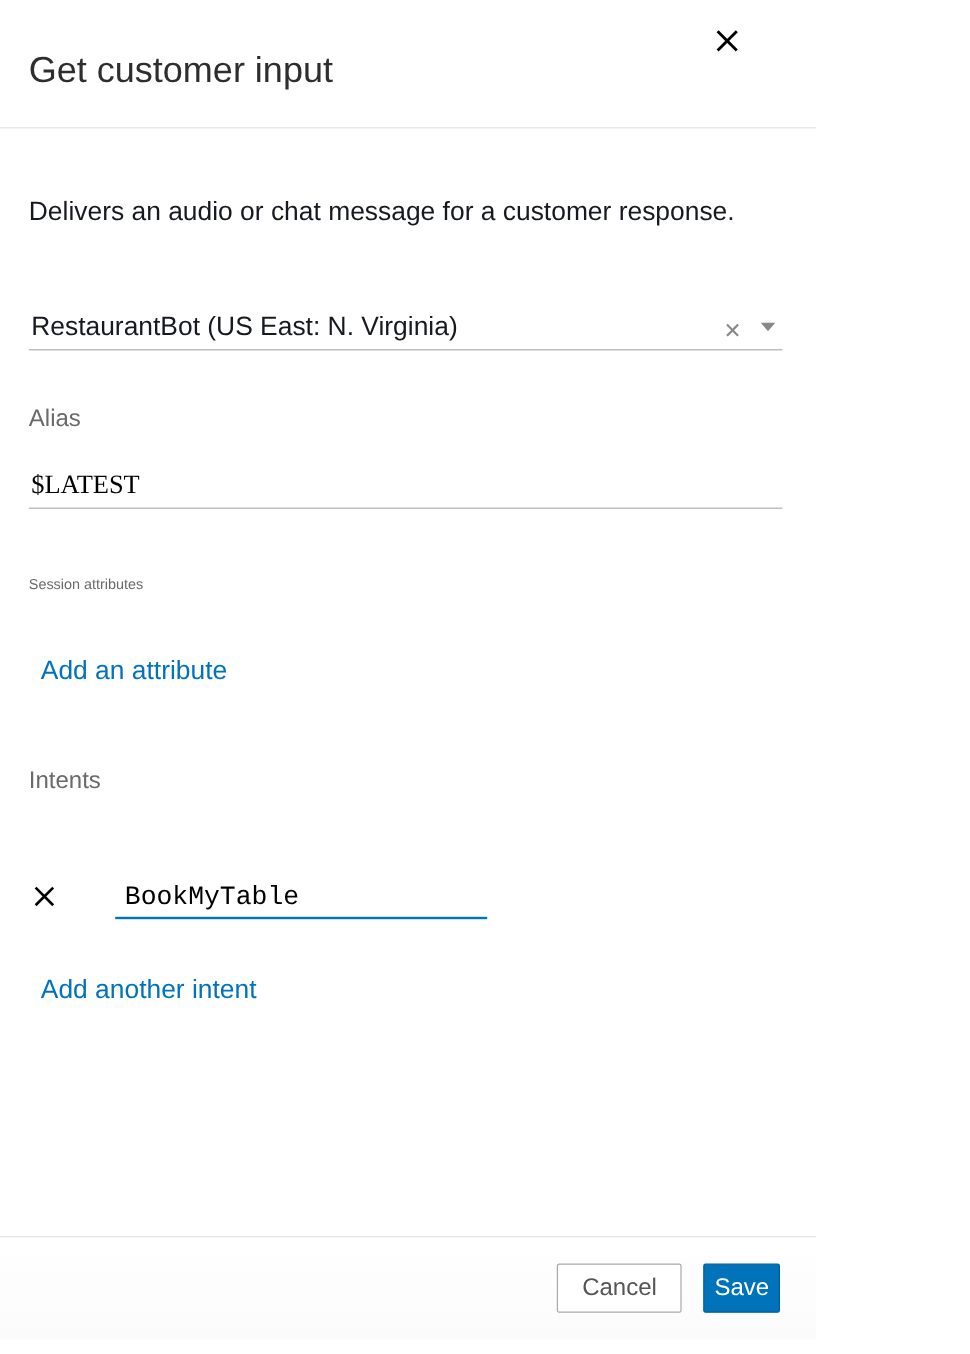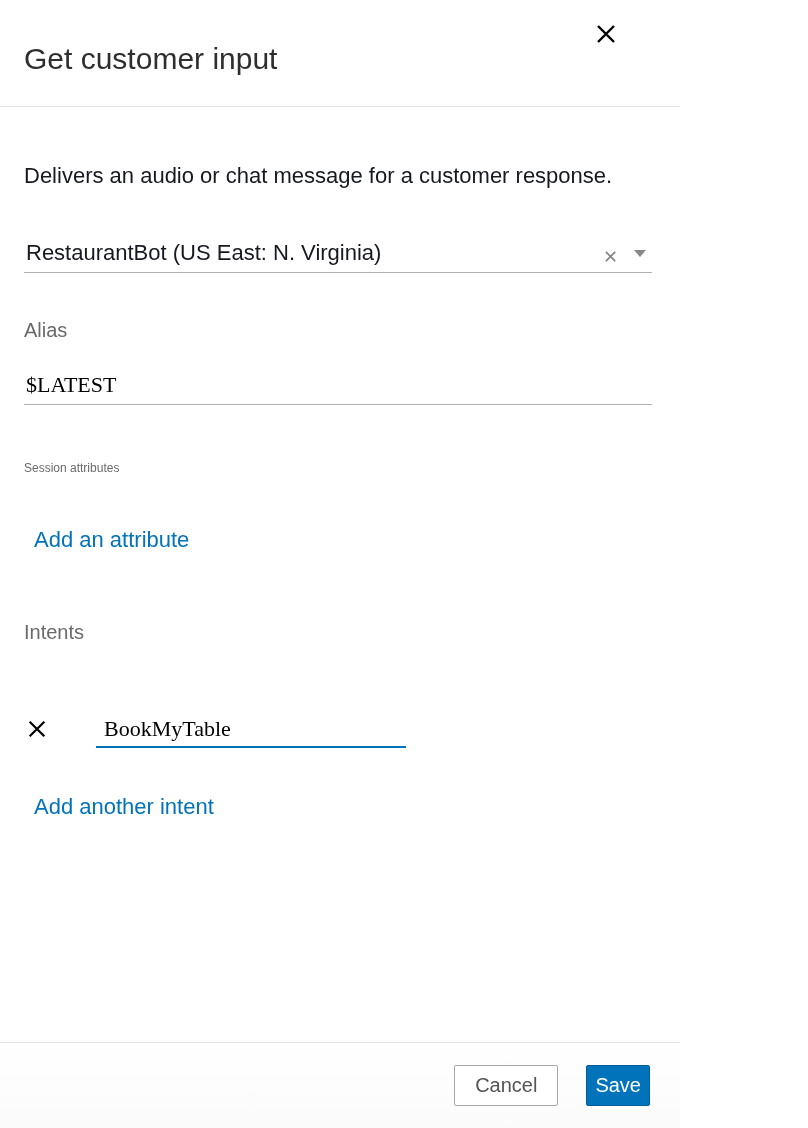--- a/index.html
+++ b/index.html
@@ -39,21 +39,21 @@
     height: 24px;
     stroke: #000;
     stroke-width: 2.4;
   }
   .body {
     padding: 56px 24px 0 24px;
   }
   .description {
     font-size: 22px;
     color: #16191f;
-    margin-bottom: 51px;
+    margin-bottom: 70px;
   }
   .bot-select {
     position: relative;
     width: 628px;
     border-bottom: 1px solid #b0b0b0;
     padding: 0 60px 6px 2px;
     font-size: 22px;
     color: #16191f;
     margin-bottom: 46px;
   }
@@ -127,37 +127,37 @@
     stroke-width: 2.4;
   }
   .intent-input {
     width: 310px;
     border: none;
     border-bottom: 2px solid #0073bb;
     font-size: 22px;
     padding: 2px 2px 4px 8px;
     outline: none;
     background: transparent;
-    font-family: Liberation Serif, serif;
+    font-family: Liberation Mono, monospace;
     color: #000;
   }
   .link-action.intent-add {
     margin-top: 0;
     margin-bottom: 0;
   }
   .footer {
     position: absolute;
     left: 0;
     right: 0;
-    bottom: 0;
+    bottom: 12px;
     border-top: 1px solid #e4e4e4;
     padding: 22px 30px 22px 24px;
     display: flex;
     justify-content: flex-end;
-    gap: 28px;
+    gap: 18px;
     background: linear-gradient(#ffffff, #fbfbfb);
   }
   .btn {
     font-size: 20px;
     padding: 8px 20px;
     border-radius: 2px;
     cursor: pointer;
     font-family: inherit;
   }
   .btn-cancel {

